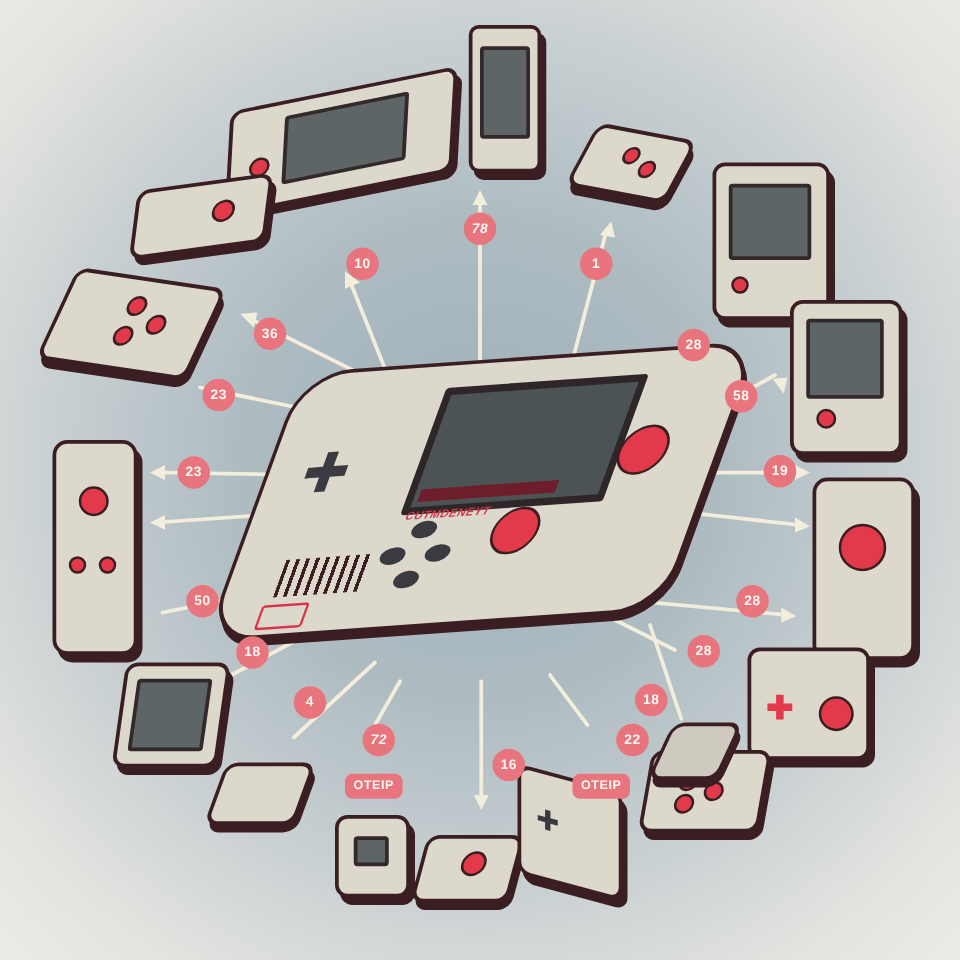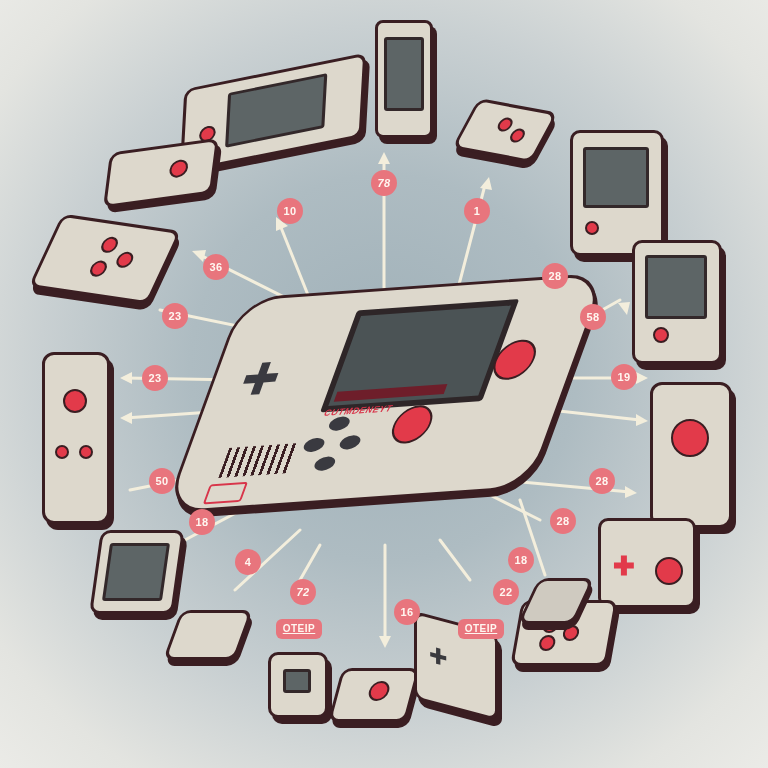--- a/index.html
+++ b/index.html
@@ -3,21 +3,21 @@
 <meta charset="utf-8">
 <style>
   html,body{margin:0;padding:0;}
   body{width:768px;height:768px;overflow:hidden;position:relative;
     font-family:"Liberation Sans",sans-serif;
     background:radial-gradient(circle at 50% 48%, #9fb0b8 0%, #aebcc2 35%, #c9d0d2 62%, #e3e4e0 85%, #ebebe7 100%);}
   .scene{position:absolute;left:0;top:0;width:768px;height:768px;}
   .badge{position:absolute;height:26px;min-width:26px;padding:0 4px;box-sizing:border-box;border-radius:13px;
     background:#e8757d;color:#fff6f0;font-weight:bold;font-size:11px;line-height:26px;text-align:center;
     transform:translate(-50%,-50%);letter-spacing:0.5px;}
-  .badge.pill{border-radius:6px;height:20px;line-height:20px;min-width:46px;font-size:10px;text-decoration:underline;}
+  .badge.pill{border-radius:6px;height:20px;line-height:20px;min-width:46px;font-size:10px;}
   .dev{position:absolute;background:#ddd8cc;border:3px solid #3a1e22;border-radius:10px;box-shadow:4px 6px 0 #3a1e22;}
   .scr{position:absolute;background:#5d6566;border:3px solid #33282a;border-radius:3px;}
   .btn{position:absolute;border-radius:50%;background:#e23a4a;border:2px solid #3a1e22;}
   .brand{position:absolute;color:#d8354a;font-size:9px;font-weight:bold;letter-spacing:0.5px;transform:skew(-10deg);}
 </style>
 </head>
 <body>
 
 <div class="scene">
 

